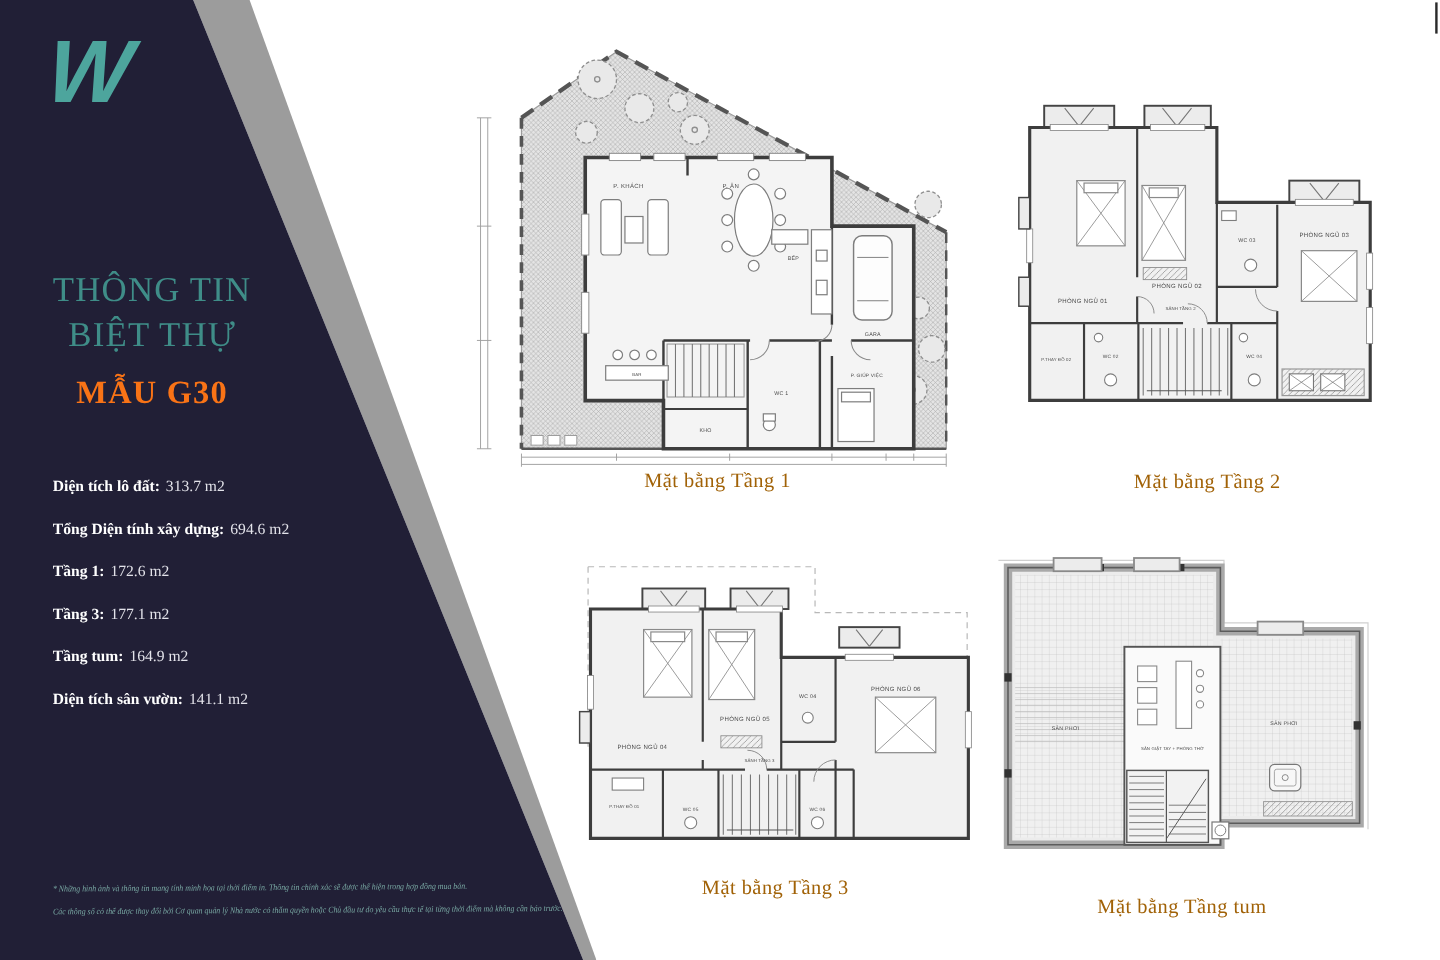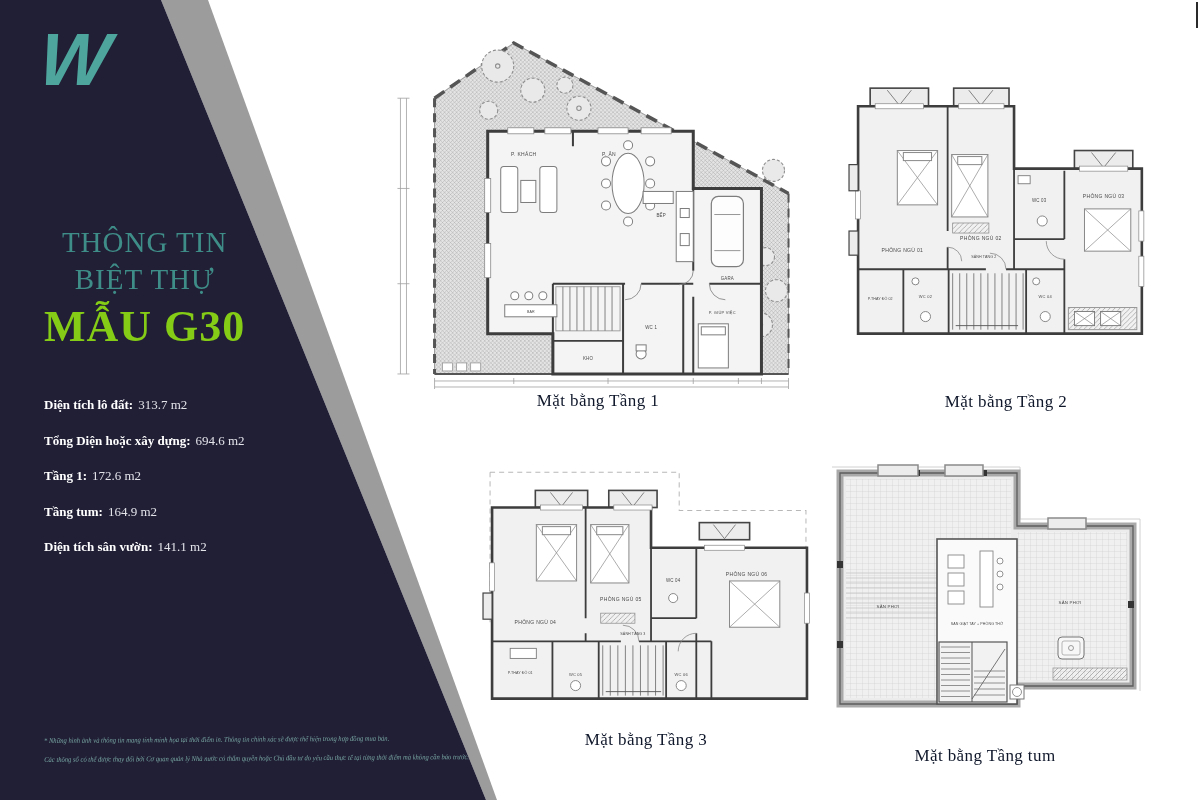--- a/index.html
+++ b/index.html
@@ -12,37 +12,37 @@
   .navy-panel{position:absolute;inset:0;background:#211f36;
     clip-path:polygon(0px 0px,161px 0px,486px 800px,0px 800px);}
 
   .logo{position:absolute;left:40px;top:20px;color:#4da59d;
     font-family:"Liberation Sans",sans-serif;font-weight:bold;font-style:italic;
     font-size:74px;line-height:80px;transform:skewX(-6deg);}
 
   .titleblock{position:absolute;left:44px;top:224px;text-align:center;}
   .titleline{font-family:"Liberation Serif",serif;font-size:29px;line-height:37px;
     color:#3f8d88;letter-spacing:1px;}
-  .model{font-family:"Liberation Serif",serif;font-size:44px;line-height:48px;
-    font-weight:bold;color:#84cc16;margin-top:5px;letter-spacing:1px;}
+  .model{font-family:"Liberation Serif",serif;font-size:27px;line-height:48px;
+    font-weight:bold;color:#f97316;margin-top:5px;letter-spacing:1px;}
 
   .stats{position:absolute;left:44px;top:394px;font-family:Liberation Serif, serif;
     font-size:13px;color:#ffffff;}
   .stat-row{margin-bottom:14px;line-height:21.5px;white-space:nowrap;}
   .stat-label{font-weight:bold;}
   .stat-value{font-weight:normal;color:#e3e3ea;margin-left:5px;}
 
   .disclaimer{position:absolute;left:44px;top:731px;color:#78a7a2;
     font-family:"Liberation Serif",serif;font-style:italic;font-size:7.3px;
     line-height:19px;white-space:nowrap;transform:scaleX(0.9) rotate(-0.35deg);
     transform-origin:left top;letter-spacing:0;}
 
   .plan{position:absolute;margin:0;padding:0;}
   .plan svg{display:block;}
-  .caption{font-family:"Liberation Serif",serif;font-size:17px;color:#0f172a;
+  .caption{font-family:"Liberation Serif",serif;font-size:17px;color:#a16207;
     text-align:center;letter-spacing:.4px;}
   .cap1{margin-top:2px;}  .cap2{margin-top:20px;}
   .cap3{margin-top:16px;} .cap4{margin-top:24px;}
 
   svg text{font-family:"Liberation Sans",sans-serif;fill:#4a4a4a;}
   .rl{font-size:5px;letter-spacing:.3px;}
   .rm{font-size:4.4px;letter-spacing:.2px;}
   .rs{font-size:4px;letter-spacing:.2px;}
   .rt{font-size:3.6px;letter-spacing:.1px;}
   .edge-mark{position:absolute;left:1196px;top:2px;width:2px;height:26px;background:#2a2a2a;}
@@ -55,22 +55,23 @@
   <div class="gray-stripe"></div>
   <div class="navy-panel">
     <div class="logo">W</div>
     <div class="titleblock">
       <div class="titleline">THÔNG TIN</div>
       <div class="titleline">BIỆT THỰ</div>
       <div class="model">MẪU G30</div>
     </div>
     <div class="stats">
       <div class="stat-row"><span class="stat-label">Diện tích lô đất:</span><span class="stat-value">313.7 m2</span></div>
-      <div class="stat-row"><span class="stat-label">Tổng Diện hoặc xây dựng:</span><span class="stat-value">694.6 m2</span></div>
+      <div class="stat-row"><span class="stat-label">Tổng Diện tính xây dựng:</span><span class="stat-value">694.6 m2</span></div>
       <div class="stat-row"><span class="stat-label">Tầng 1:</span><span class="stat-value">172.6 m2</span></div>
+      <div class="stat-row"><span class="stat-label">Tầng 3:</span><span class="stat-value">177.1 m2</span></div>
       <div class="stat-row"><span class="stat-label">Tầng tum:</span><span class="stat-value">164.9 m2</span></div>
       <div class="stat-row"><span class="stat-label">Diện tích sân vườn:</span><span class="stat-value">141.1 m2</span></div>
     </div>
     <div class="disclaimer">
       <div>* Những hình ảnh và thông tin mang tính minh họa tại thời điểm in. Thông tin chính xác sẽ được thể hiện trong hợp đồng mua bán.</div>
       <div>Các thông số có thể được thay đổi bởi Cơ quan quản lý Nhà nước có thẩm quyền hoặc Chủ đầu tư do yêu cầu thực tế tại từng thời điểm mà không cần báo trước.</div>
     </div>
   </div>
 
   <figure class="plan" style="left:392px;top:28px;width:412px;">

